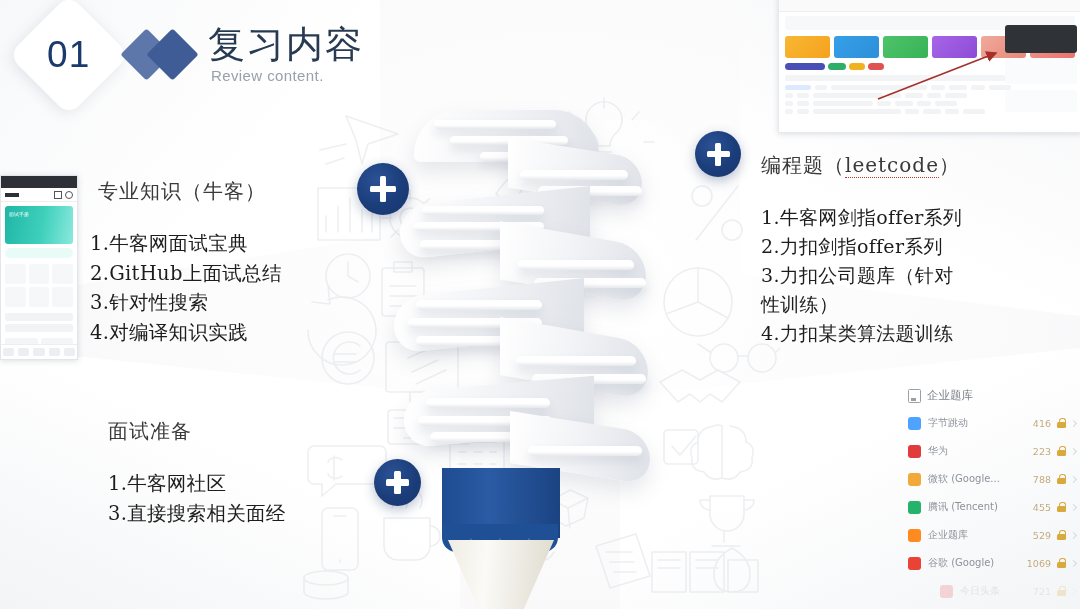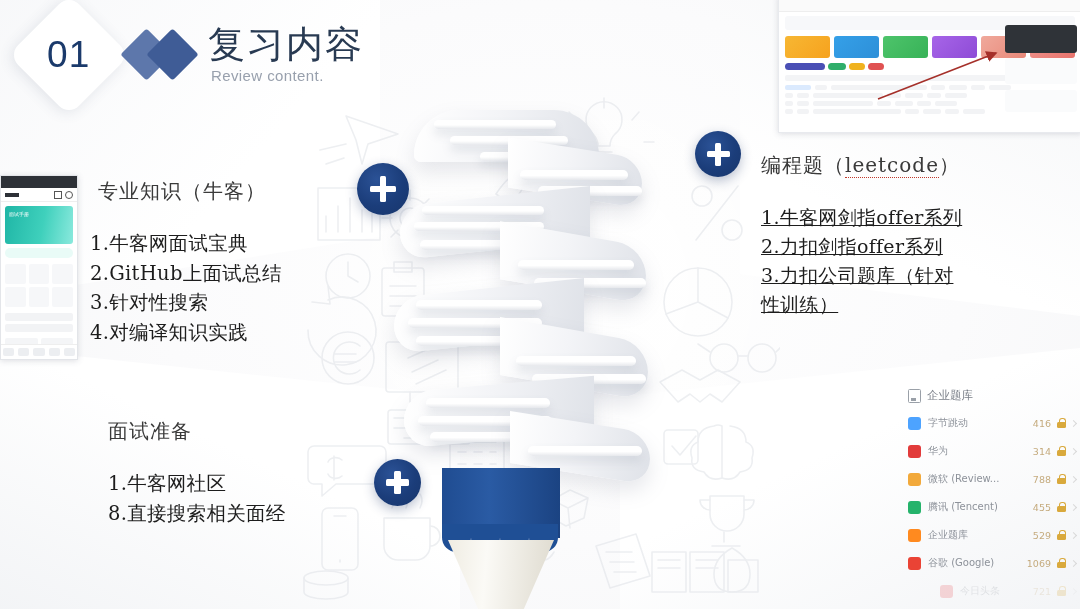--- a/index.html
+++ b/index.html
@@ -52,21 +52,21 @@
   
   .txt-block{position:absolute;color:#2b2b2b;font-family:"DejaVu Serif","Liberation Serif",serif;}
   .tb-head{font-size:20px;color:#3a3a3a;letter-spacing:1px;margin-bottom:24px;}
   .tb-list div{font-size:19.5px;line-height:1.52;color:#1d1d1d;letter-spacing:.3px;}
 
   #left-knowledge{left:90px;top:178px;}
   #left-knowledge .tb-head{margin-left:8px;}
   #left-interview{left:108px;top:418px;}
   #left-interview .tb-head{margin-left:0px;}
   #right-coding{left:761px;top:152px;width:290px;}
-  #right-coding .tb-list div{font-size:19px;text-decoration:underline;}
+  #right-coding .tb-list div{font-size:19px;}
   .lnk{border-bottom:1px dotted #c0392b;}
 
   
   .plus{
     position:absolute;border-radius:50%;
     background:radial-gradient(circle at 38% 32%, #2b5296 0%, #1b3d7a 55%, #17356b 100%);
     box-shadow:0 4px 12px rgba(25,50,100,.30);
     display:flex;align-items:center;justify-content:center;
   }
   .plus::before,.plus::after{content:"";position:absolute;background:#fff;border-radius:1.5px;}
@@ -325,33 +325,34 @@
       <div>2.GitHub上面试总结</div>
       <div>3.针对性搜索</div>
       <div>4.对编译知识实践</div>
     </div>
   </div>
 
   <div class="txt-block" id="left-interview">
     <div class="tb-head">面试准备</div>
     <div class="tb-list">
       <div>1.牛客网社区</div>
-      <div>8.直接搜索相关面经</div>
+      <div>3.直接搜索相关面经</div>
     </div>
   </div>
 
   <div class="txt-block" id="right-coding">
     <div class="tb-head">
       <span>编程题（</span><span class="lnk">leetcode</span><span>）</span>
     </div>
     <div class="tb-list">
       <div>1.牛客网剑指offer系列</div>
       <div>2.力扣剑指offer系列</div>
       <div>3.力扣公司题库（针对</div>
       <div>性训练）</div>
+      <div>4.力扣某类算法题训练</div>
     </div>
   </div>
 
   <div class="shot" id="shot-mobile">
     <div class="mb-top"></div>
     <div class="mb-nav">
       <i style="display:block;width:14px;height:4px;background:#2d3137"></i>
       <span style="display:flex;gap:3px">
         <i style="display:block;width:6px;height:6px;border:1px solid #555"></i>
         <i style="display:block;width:6px;height:6px;border:1px solid #555;border-radius:50%"></i>
@@ -471,30 +472,30 @@
           <span class="c-cnt">416</span>
           <span class="c-lock">
             <span class="sk"></span>
             <span class="bd"></span>
           </span>
           <span class="c-chev"></span>
         </div>
         <div class="c-row">
           <span class="c-logo" style="background: rgb(226, 59, 59);"></span>
           <span class="c-name">华为</span>
-          <span class="c-cnt">314</span>
+          <span class="c-cnt">223</span>
           <span class="c-lock">
             <span class="sk"></span>
             <span class="bd"></span>
           </span>
           <span class="c-chev"></span>
         </div>
         <div class="c-row">
           <span class="c-logo" style="background: rgb(242, 169, 59);"></span>
-          <span class="c-name">微软 (Review...</span>
+          <span class="c-name">微软 (Google...</span>
           <span class="c-cnt">788</span>
           <span class="c-lock">
             <span class="sk"></span>
             <span class="bd"></span>
           </span>
           <span class="c-chev"></span>
         </div>
         <div class="c-row">
           <span class="c-logo" style="background: rgb(37, 179, 107);"></span>
           <span class="c-name">腾讯 (Tencent)</span>

